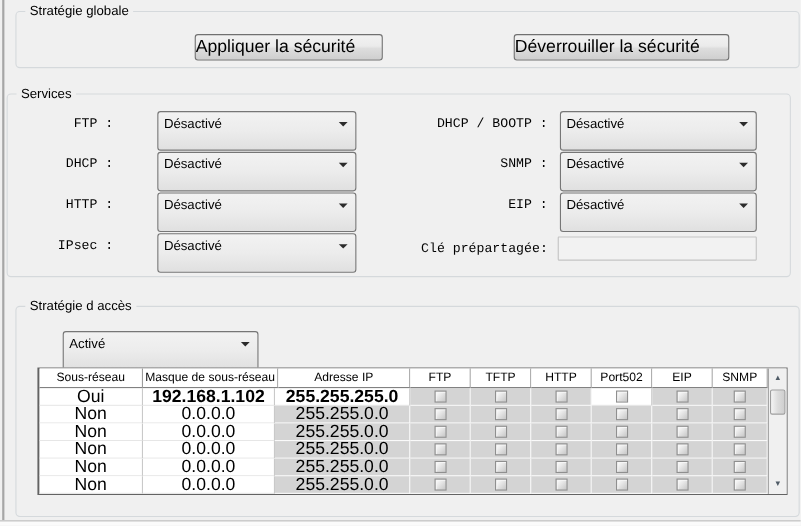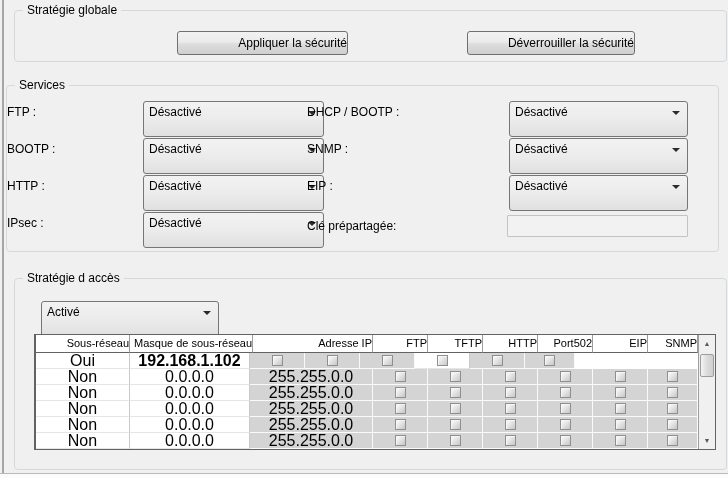--- a/index.html
+++ b/index.html
@@ -11,45 +11,45 @@
   .bottom-strip { position:absolute; left:0; bottom:0; width:728px; height:5px; background:#fbfbfb; border-top:1px solid #b9b9b9; }
 
   .groupbox { position:absolute; border:1px solid #d5d9dc; border-radius:4px; }
   .gb-title { position:absolute; top:-8px; left:8px; background:#f0f0f0; padding:0 4px; font-size:12px; line-height:15px; white-space:nowrap; }
   .gb1 { left:14px; top:10px; width:713px; height:52px; }
   .gb2 { left:6px; top:85px; width:713px; height:167px; }
   .gb3 { left:14px; top:278px; width:713px; height:192px; }
 
   .btn { position:absolute; height:24px; border:1px solid #707070; border-radius:3px;
          background:linear-gradient(#f2f2f2 0%, #ebebeb 45%, #dddddd 55%, #cfcfcf 100%);
-         font-family:"Liberation Sans", sans-serif; font-size:12px; color:#000; text-align:right; cursor:default; }
+         font-family:"Liberation Sans", sans-serif; font-size:16px; color:#000; text-align:left; cursor:default; }
   .btn-apply { left:162px; top:20px; width:171px; }
-  .btn-unlock { left:452px; top:20px; width:168px; }
-
-  .flabel { position:absolute; height:22px; line-height:22px; text-align:left; white-space:nowrap; }
+  .btn-unlock { left:452px; top:20px; width:196px; }
+
+  .flabel { position:absolute; height:22px; line-height:22px; text-align:right; white-space:nowrap;font-family:Liberation Mono, monospace; }
   .lab-l { left:0; width:96px; }
   .lab-r { left:300px; width:191px; }
 
   .combo { position:absolute; height:36px; border:1px solid #767676; border-radius:3px;
            background:linear-gradient(#f2f2f2 0%, #ececec 50%, #e0e0e0 100%); cursor:default;text-align:right; }
   .combo-text { position:absolute; left:5px; top:0; line-height:20px; font-size:12px; white-space:nowrap; }
   .combo-arrow { position:absolute; right:7px; top:9px; width:0; height:0;
                  border-left:4px solid transparent; border-right:4px solid transparent; border-top:4px solid #2b2b2b; }
 
   .txt-input { position:absolute; height:22px; border:1px solid #c3c3c3; border-radius:1px; background:#f2f2f2; padding:0 4px;
                font-family:"Liberation Sans", sans-serif; font-size:12px; }
 
   
   .acl-table { position:absolute; left:19px; top:55px; width:682px; height:116px; background:#fff;
                border:1px solid #636363; border-left:2px solid #636363; }
   .tgrid { margin-right:17px; }
   .tr { display:flex; height:16px; }
   .tr-head { height:18px; }
   .th { background:#fff; border-right:1px solid #9c9c9c; border-bottom:1px solid #636363;
-        font-size:11px; line-height:17px; text-align:right; overflow:hidden; white-space:nowrap; }
+        font-size:11px; line-height:17px; text-align:center; overflow:hidden; white-space:nowrap; }
   .td { font-size:16px; line-height:15px; text-align:center; overflow:hidden; white-space:nowrap;
         background:#fff; border-right:1px solid #c9c9c9; border-bottom:1px solid #e6e6e6; }
   .td.gray { background:#d4d4d4; border-right:1px solid #fafafa; border-bottom:1px solid #fafafa; }
   .bold { font-weight:bold;text-align:center; }
   .c0{width:94px}.c1{width:120px}.c2{width:123px}.c3,.c4,.c5,.c6,.c7{width:55px}.c8{width:50px}
 
   .cb { display:inline-block; width:11px; height:11px; margin-top:2px; border:1px solid #8f8f8f;
         background:linear-gradient(135deg,#ffffff 0%,#e9e9e9 40%,#c6c6c6 100%);
         box-shadow:inset 1px 1px 0 #f6f6f6; }
 
@@ -75,21 +75,21 @@
 
   <div class="groupbox gb2">
     <span class="gb-title">Services</span>
 
     <div class="flabel lab-l" style="top:15px">FTP :</div>
     <div class="combo" style="left:136px; top:15px; width:181px">
       <span class="combo-text">Désactivé</span>
       <span class="combo-arrow"></span>
     </div>
 
-    <div class="flabel lab-l" style="top:52px">BOOTP :</div>
+    <div class="flabel lab-l" style="top:52px">DHCP :</div>
     <div class="combo" style="left:136px; top:52px; width:181px">
       <span class="combo-text">Désactivé</span>
       <span class="combo-arrow"></span>
     </div>
 
     <div class="flabel lab-l" style="top:89px">HTTP :</div>
     <div class="combo" style="left:136px; top:89px; width:181px">
       <span class="combo-text">Désactivé</span>
       <span class="combo-arrow"></span>
     </div>
@@ -118,21 +118,21 @@
       <span class="combo-arrow"></span>
     </div>
 
     <div class="flabel lab-r" style="top:129px">Clé prépartagée:</div>
     <input class="txt-input" style="left: 500px; top: 129px; width: 181px;" value="">
   </div>
 
   <div class="groupbox gb3">
     <span class="gb-title">Stratégie d accès</span>
 
-    <div class="combo" style="left:26px; top:22px; width:178px">
+    <div class="combo" style="left:42px; top:22px; width:178px">
       <span class="combo-text">Activé</span>
       <span class="combo-arrow"></span>
     </div>
 
     <div class="acl-table">
       <div class="tgrid">
         <div class="tr tr-head">
           <div class="th c0">Sous-réseau</div>
           <div class="th c2">Masque de sous-réseau</div>
           <div class="th c1">Adresse IP</div>
@@ -140,20 +140,21 @@
           <div class="th c4">TFTP</div>
           <div class="th c5">HTTP</div>
           <div class="th c6">Port502</div>
           <div class="th c7">EIP</div>
           <div class="th c8">SNMP</div>
         </div>
 
         <div class="tr">
           <div class="td c0">Oui</div>
           <div class="td c1 bold">192.168.1.102</div>
+          <div class="td c2 bold">255.255.255.0</div>
           <div class="td c3 gray"><span class="cb"></span></div>
           <div class="td c4 gray"><span class="cb"></span></div>
           <div class="td c5 gray"><span class="cb"></span></div>
           <div class="td c6"><span class="cb"></span></div>
           <div class="td c7 gray"><span class="cb"></span></div>
           <div class="td c8 gray"><span class="cb"></span></div>
         </div>
 
         <div class="tr">
           <div class="td c0">Non</div>

